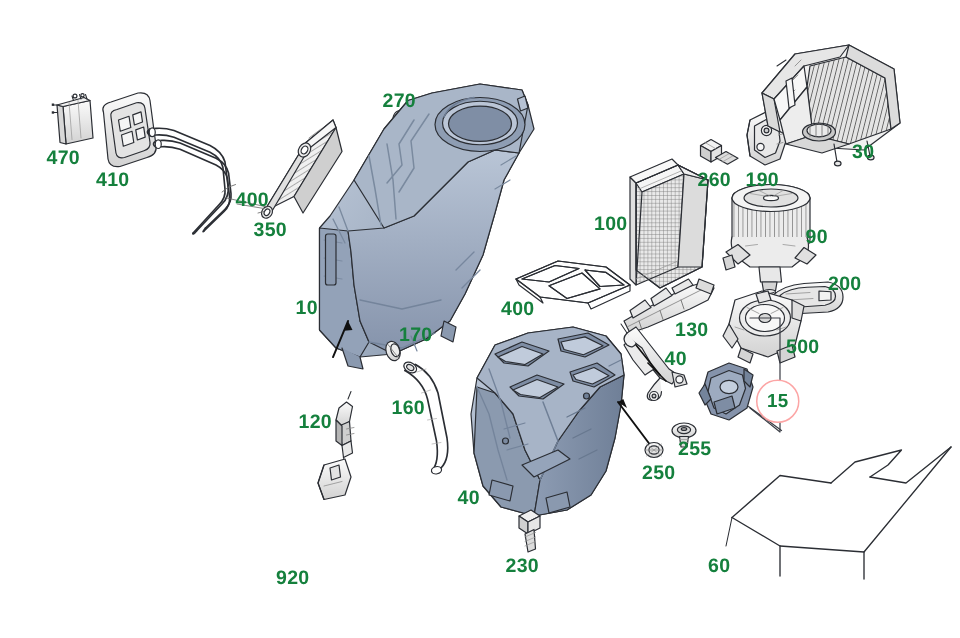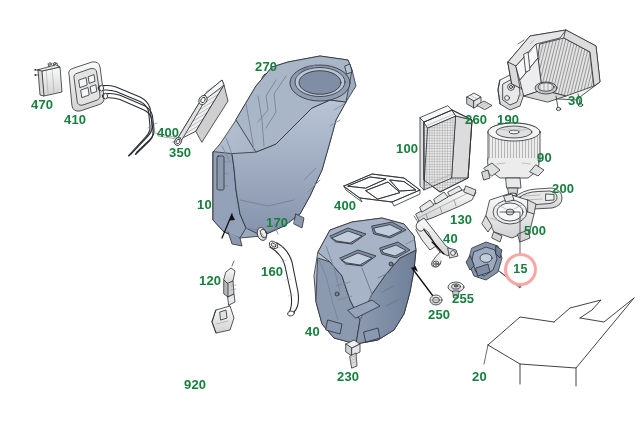--- a/index.html
+++ b/index.html
@@ -20,21 +20,21 @@
     white-space:nowrap;
     line-height:1;
     user-select:none;
   }
   .lbl.circ{
     font-size:12.5px;
     font-weight:700;
   }
   .circle-callout{
     position:absolute;
-    border:3px solid #fca5a5;
+    border:1px solid #fca5a5;
     border-radius:50%;
     background:#ffffff;
     display:flex;align-items:center;justify-content:center;
   }
 </style>
 </head>
 <body>
 
 <div id="stage">
 
@@ -457,19 +457,19 @@
 <div class="lbl" style="left:465px;top:113px;">260</div>
 <div class="lbl" style="left:497px;top:113px;">190</div>
 <div class="lbl" style="left:568px;top:94px;">30</div>
 <div class="lbl" style="left:537px;top:151px;">90</div>
 <div class="lbl" style="left:552px;top:182px;">200</div>
 <div class="lbl" style="left:450px;top:213px;">130</div>
 <div class="lbl" style="left:524px;top:224px;">500</div>
 <div class="lbl" style="left:443px;top:232px;">40</div>
 <div class="lbl" style="left:428px;top:308px;text-align:right;">250</div>
 <div class="lbl" style="left:452px;top:292px;">255</div>
-<div class="lbl" style="left:472px;top:370px;">20</div>
+<div class="lbl" style="left:472px;top:370px;">60</div>
 
 <div class="circle-callout" style="left:504px;top:253px;width:27px;height:27px;">
   <span class="lbl circ" style="position:static;">15</span>
 </div>
 
 </div>
 
 </body></html>

